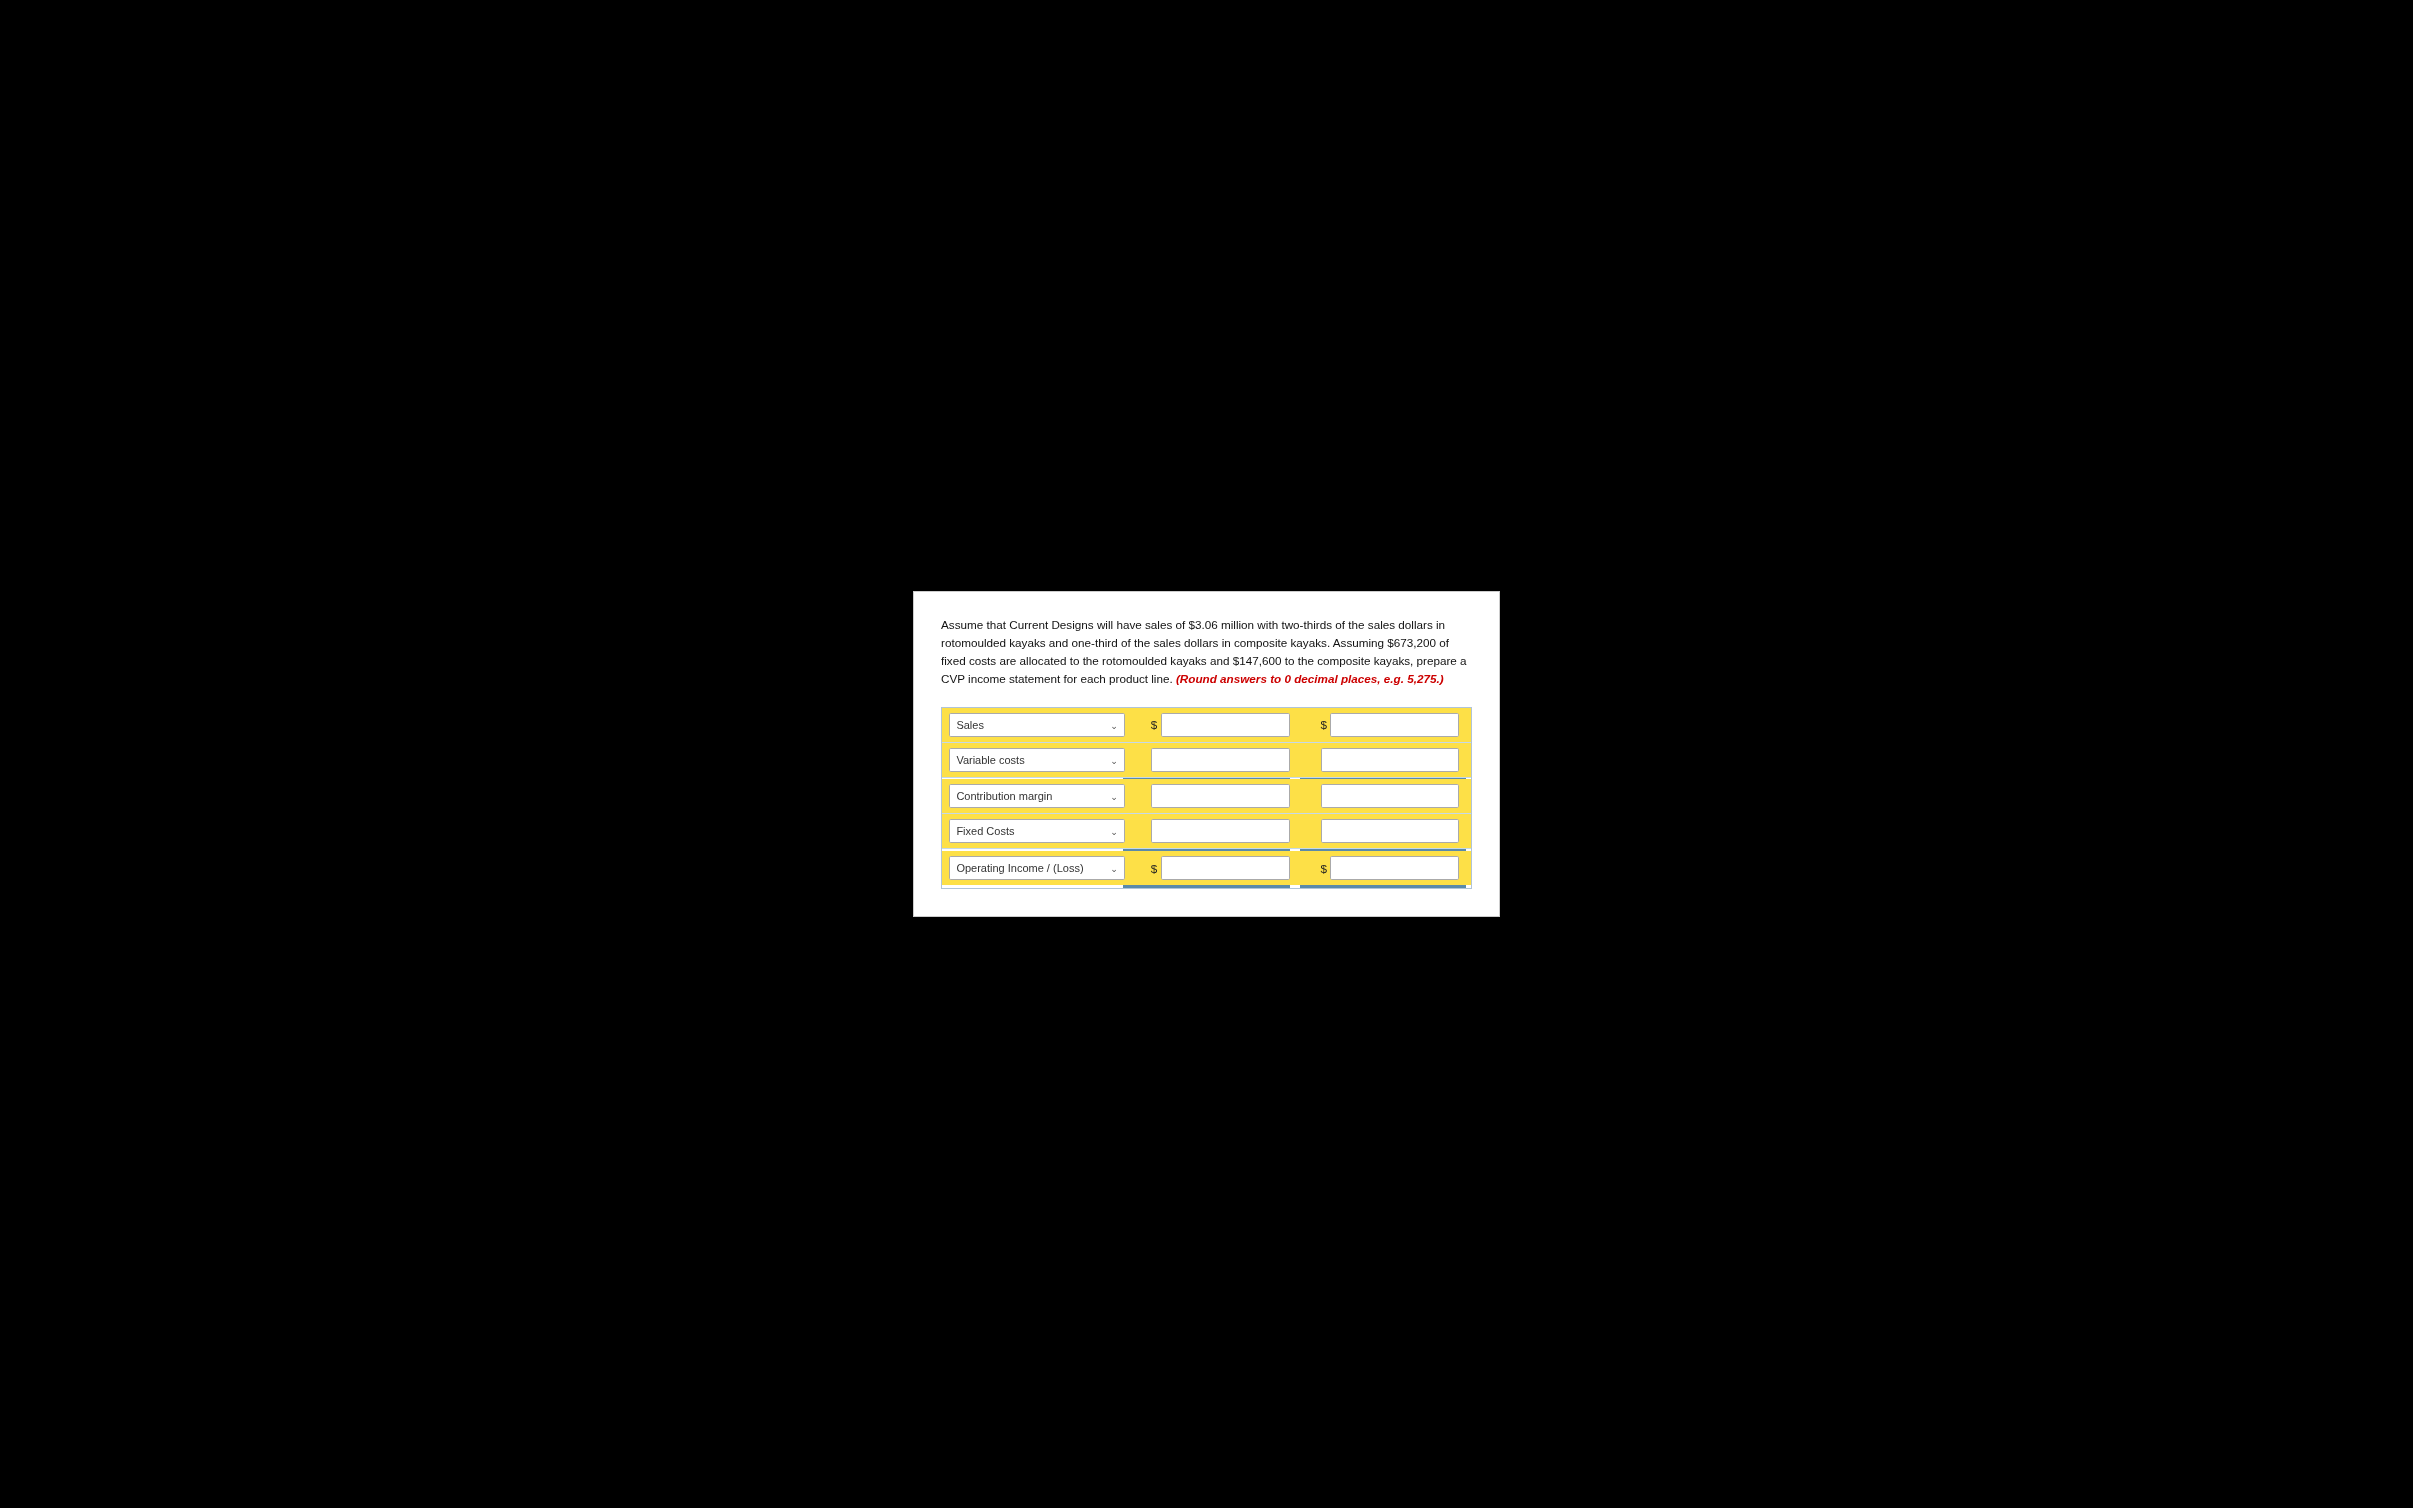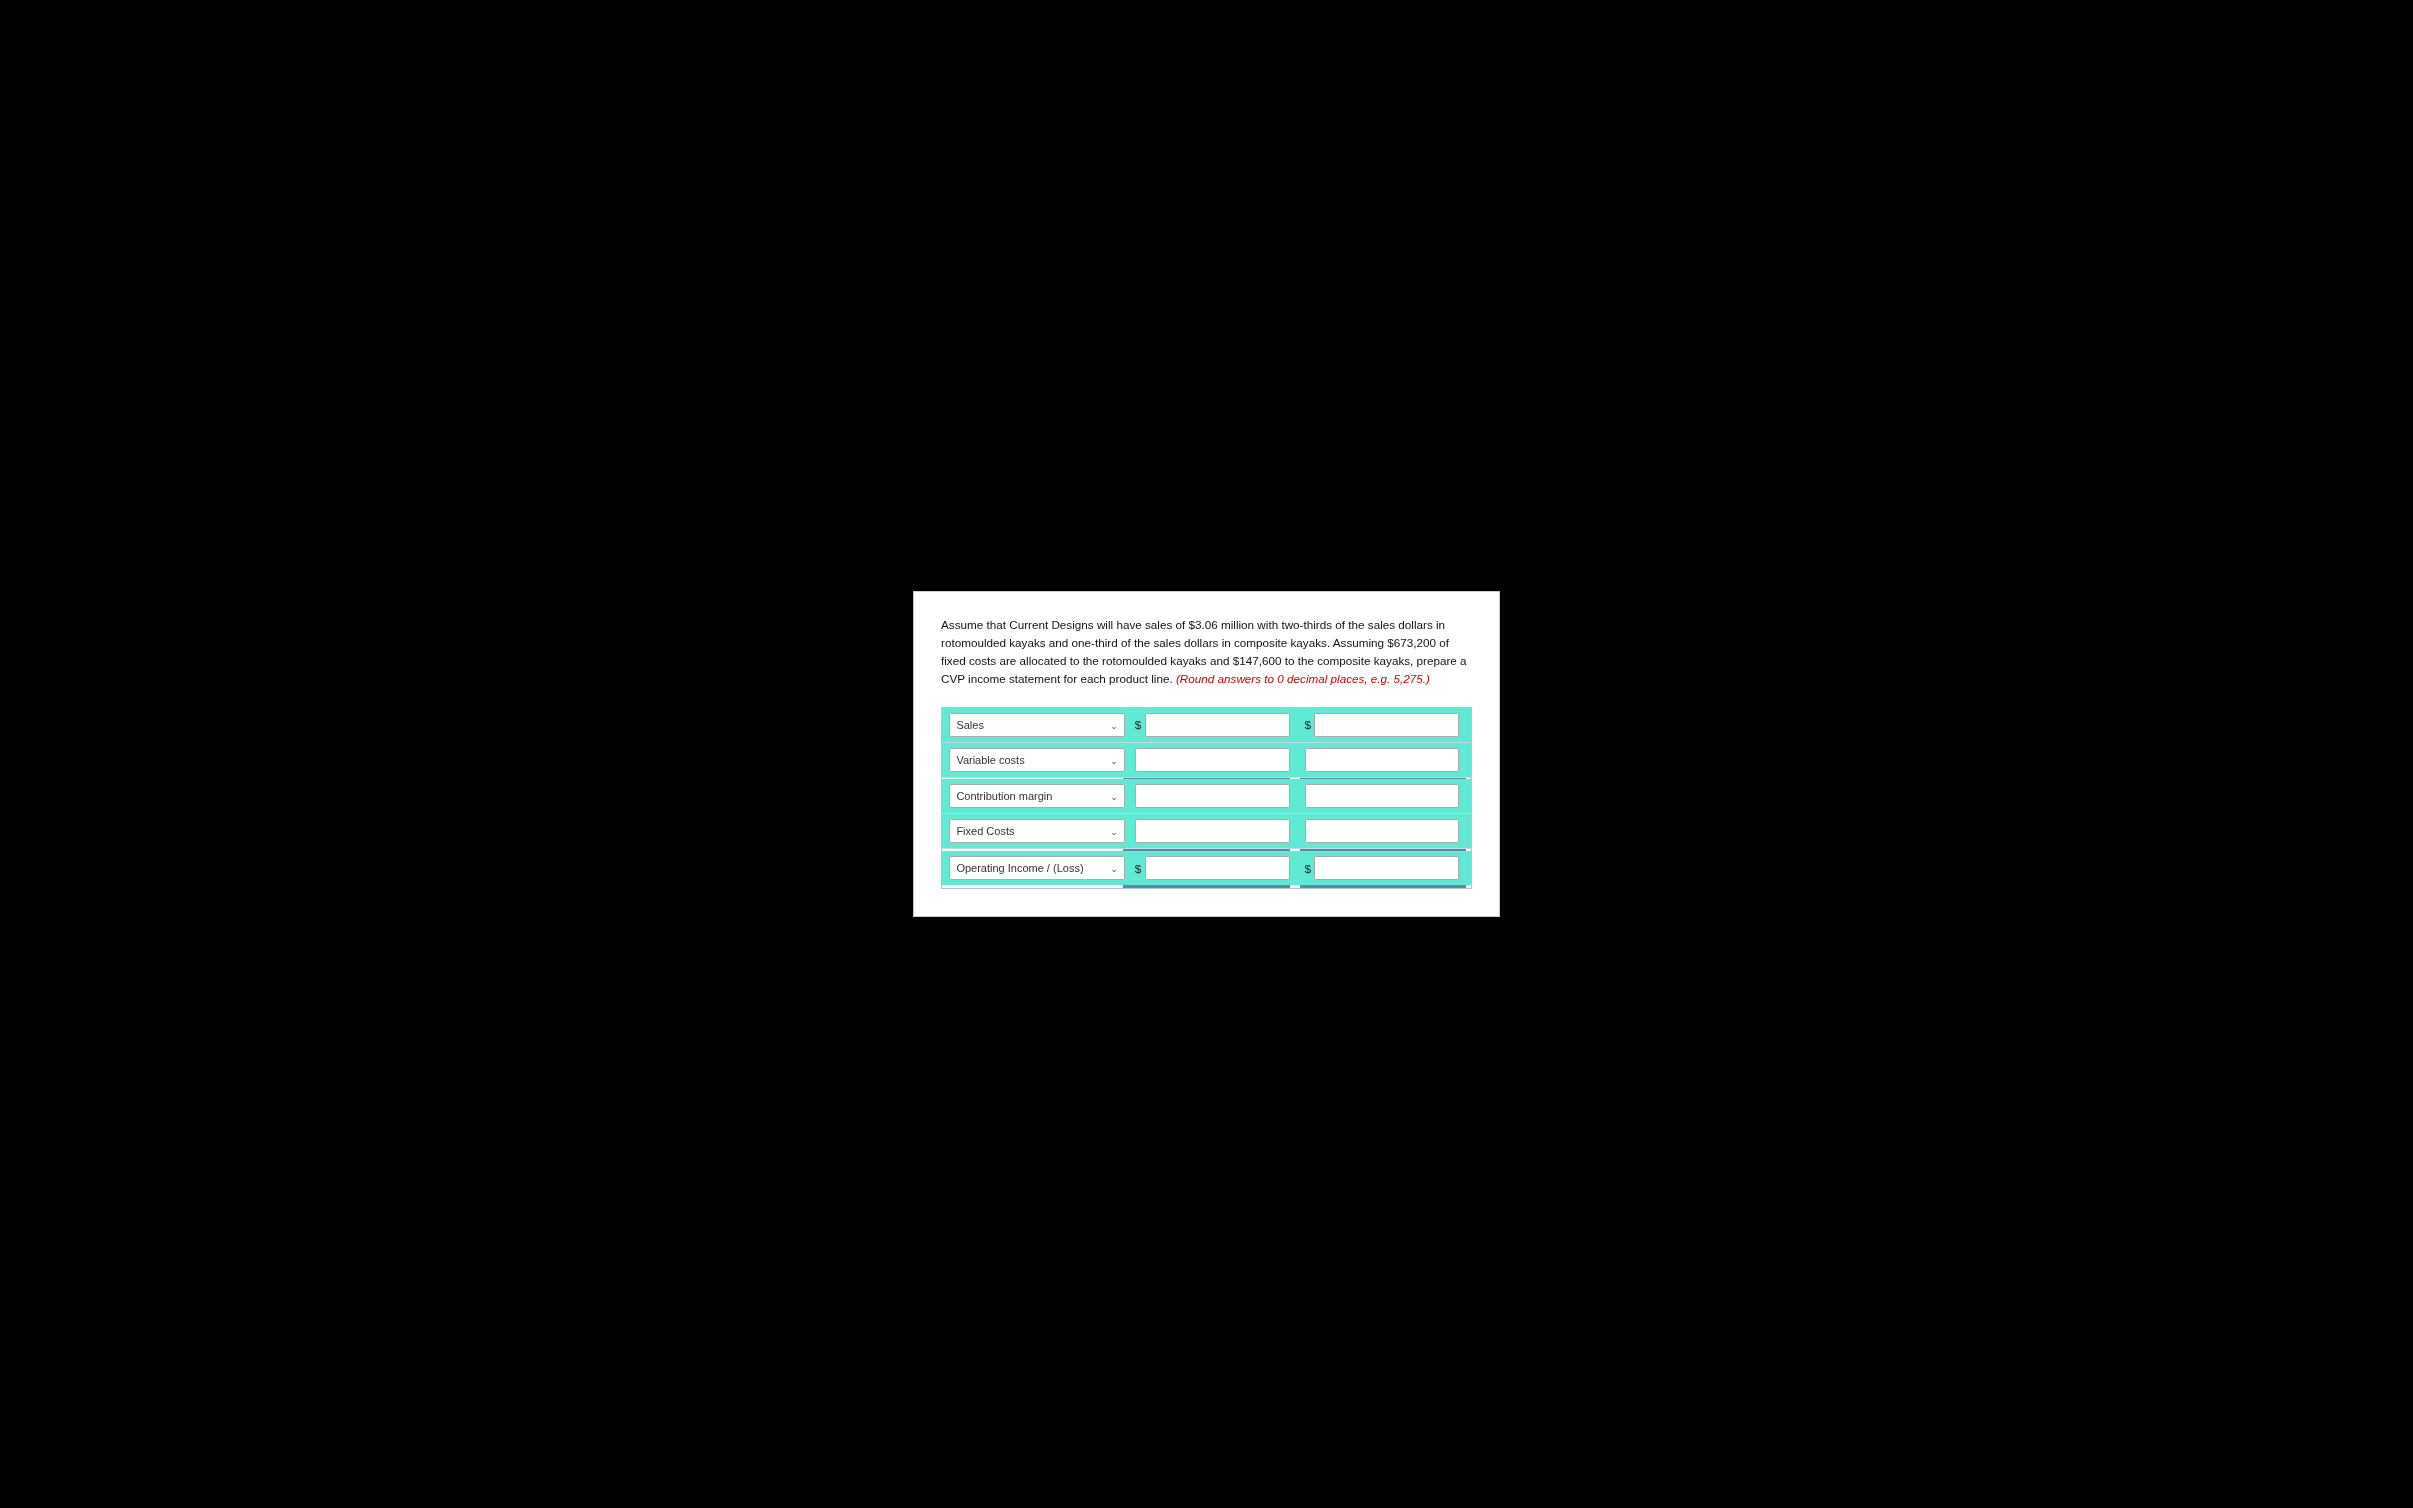--- a/index.html
+++ b/index.html
@@ -34,21 +34,21 @@
     .description {
       font-size: 11.7px;
       color: #111;
       line-height: 1.55;
       margin-bottom: 18.4px;
     }
 
     .description .highlight {
       color: #cc0000;
       font-style: italic;
-      font-weight: normal;
+      font-weight: bold;
       margin-top: 37px;
     }
 
     .table-container {
       width: 100%;
       border: 0.8px solid #b0c4d8;
       background: #d6e4ef;
     }
 
     .table-header {
@@ -66,25 +66,25 @@
       text-align: center;
     }
 
     .table-header .col-label:first-child {
       border-right: 0.8px solid #9ab3c8;
     }
 
     .table-row {
       display: grid;
       grid-template-columns: 176px 1fr 1fr;
-      background: #5eead4;
+      background: #fde047;
       border-bottom: 0.8px solid #c5d9e8;
       align-items: center;
       padding: 5px 6.7px;
-      gap: 5px;
+      gap: 21px;
     }
 
     .table-row.last-row {
       border-bottom: 1.7px solid #5a8aaa;
     }
 
     .row-label {
       position: relative;
     }
 

